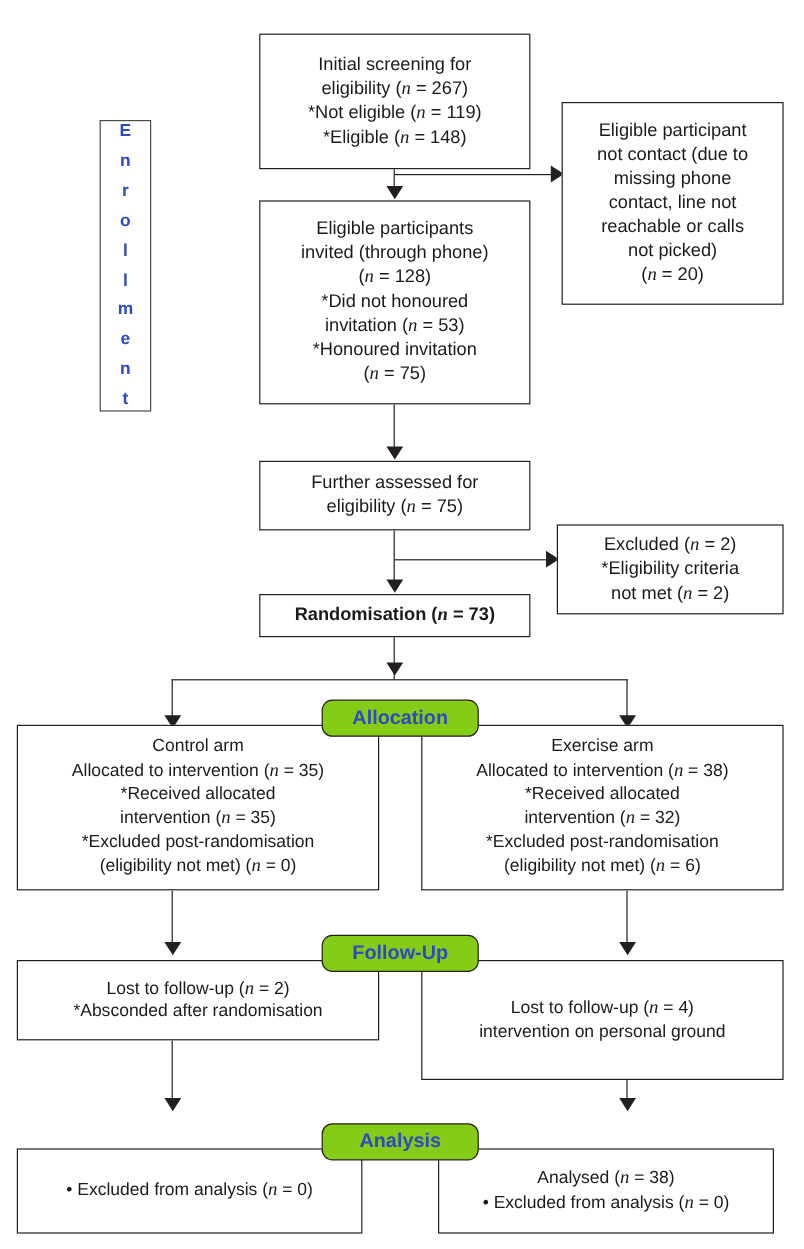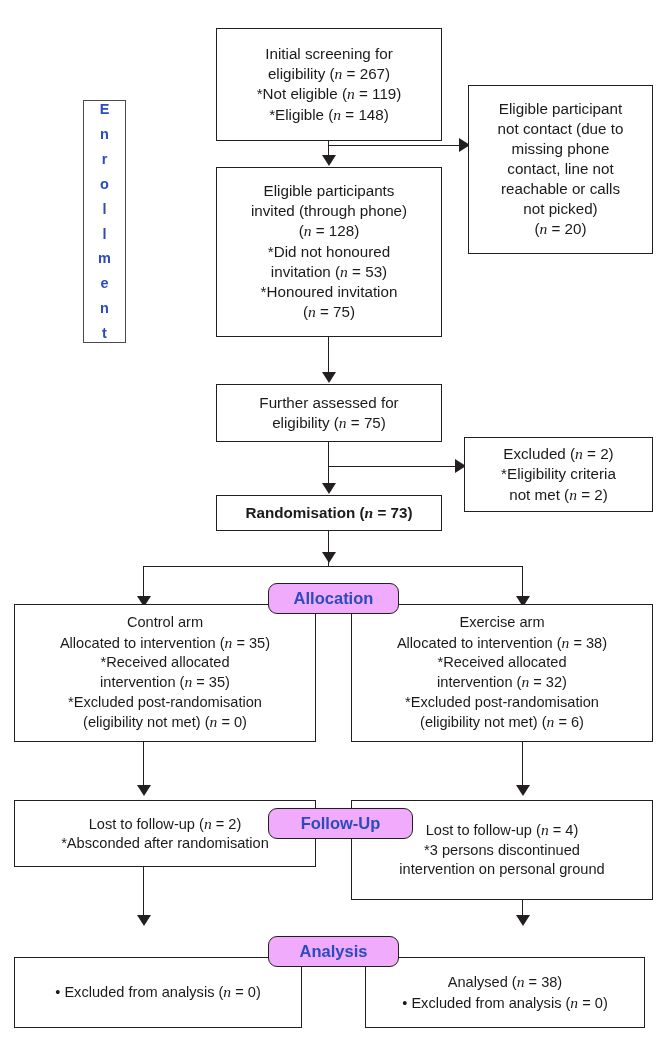--- a/index.html
+++ b/index.html
@@ -36,21 +36,21 @@
   .box .inner { width: 100%; }
   .box .line { display: block; white-space: nowrap; }
   i.n { font-style: italic; font-family: "Liberation Serif", serif; font-size: 15.6px; }
 
   
   .pill {
     position: absolute;
     box-sizing: border-box;
     border: 1.6px solid #231f20;
     border-radius: 9px;
-    background: #f0abfc;
+    background: #84cc16;
     color: #2b4bbf;
     font-weight: bold;
     font-size: 16.5px;
     display: flex;
     align-items: center;
     justify-content: center;
     z-index: 6;
   }
 
   
@@ -218,35 +218,34 @@
       <span class="line">*Excluded post-randomisation</span>
       <span class="line">(eligibility not met) (<i class="n">n</i> = 6)</span>
     </div>
   </div>
 
   <div class="vline" style="left:143px; top:742px; height:46px;"></div>
   <div class="arrow-down" style="left:136.5px; top:785px;"></div>
   <div class="vline" style="left:522px; top:742px; height:46px;"></div>
   <div class="arrow-down" style="left:515.5px; top:785px;"></div>
 
-  <div class="pill" style="left:268px; top:808px; width:145px; height:31px;">
+  <div class="pill" style="left:268px; top:779px; width:131px; height:31px;">
     <span>Follow-Up</span>
   </div>
 
   <div class="box" style="left:14px; top:800px; width:302px; height:67px; font-size:14.6px;">
     <div class="inner">
       <span class="line">Lost to follow-up (<i class="n">n</i> = 2)</span>
       <span class="line">*Absconded after randomisation</span>
     </div>
   </div>
 
   <div class="box" style="left:351px; top:800px; width:302px; height:100px; font-size:14.6px;">
     <div class="inner">
       <span class="line">Lost to follow-up (<i class="n">n</i> = 4)</span>
-      <span class="line">*3 persons discontinued</span>
       <span class="line">intervention on personal ground</span>
     </div>
   </div>
 
   <div class="vline" style="left:143px; top:867px; height:52px;"></div>
   <div class="arrow-down" style="left:136.5px; top:915px;"></div>
   <div class="vline" style="left:522px; top:900px; height:19px;"></div>
   <div class="arrow-down" style="left:515.5px; top:915px;"></div>
 
   <div class="pill" style="left:268px; top:936px; width:131px; height:31px;">

